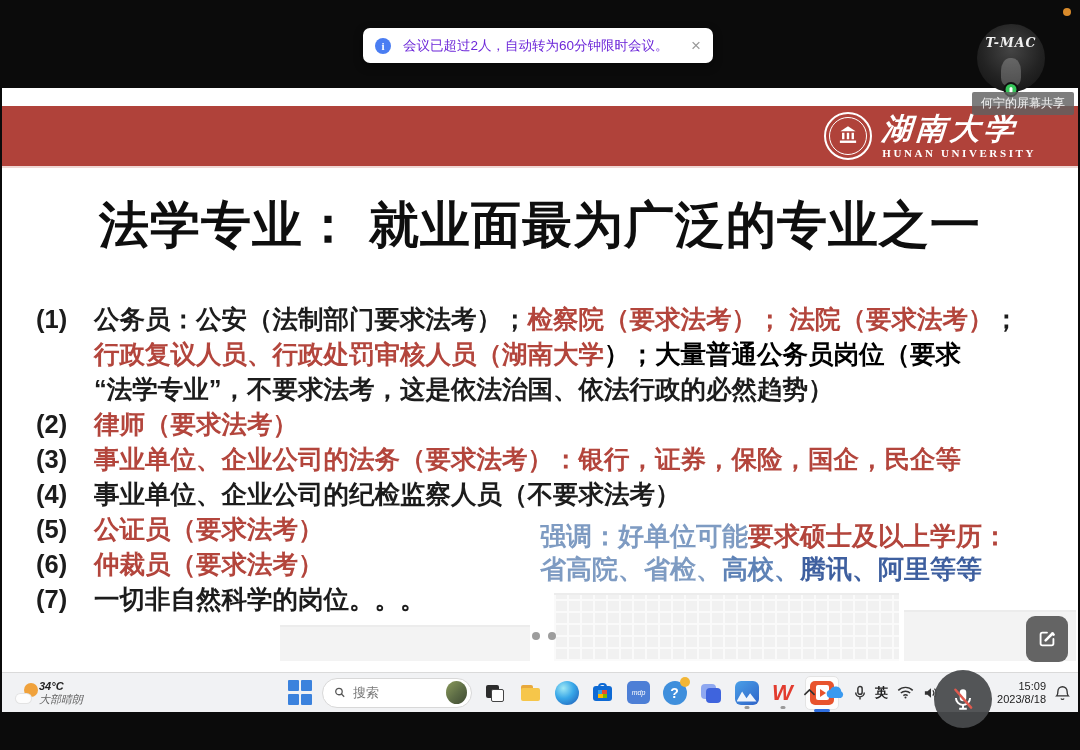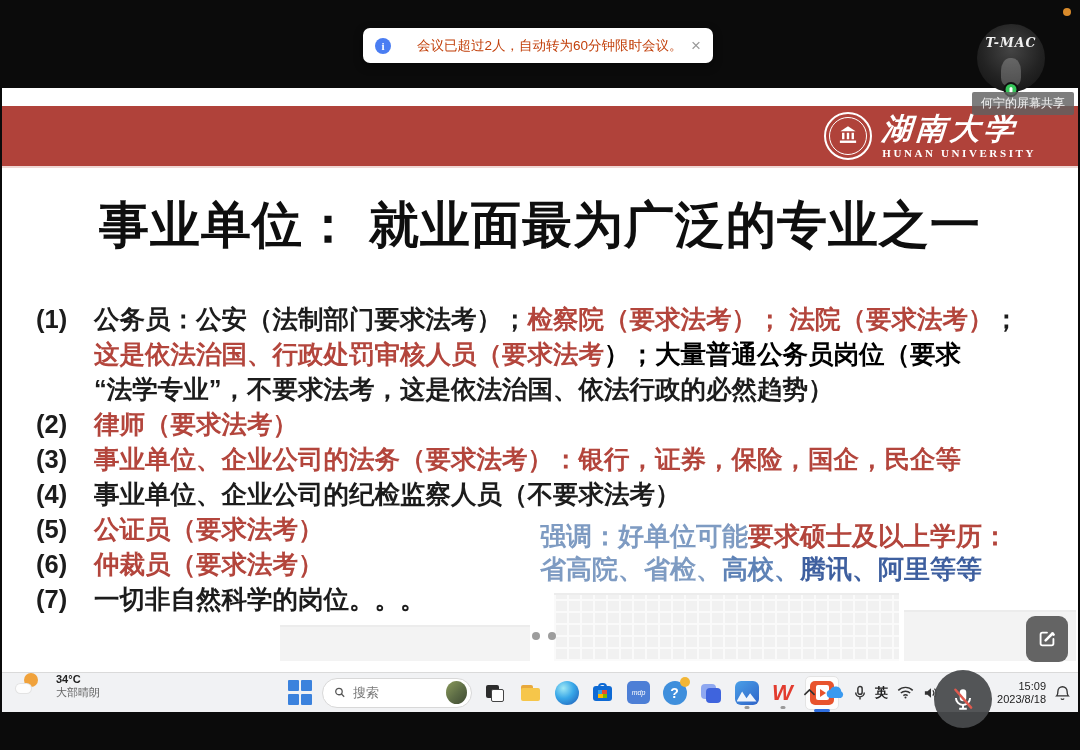--- a/index.html
+++ b/index.html
@@ -6,21 +6,21 @@
   body { background:#222; font-family:"Liberation Sans", sans-serif; }
   .stage { position:relative; width:1080px; height:750px; background:#0b0b0b; overflow:hidden; }
 
   
   .toast { position:absolute; left:363px; top:28px; width:350px; height:35px;
     background:#fff; border-radius:7px; box-shadow:0 3px 10px rgba(0,0,0,.45);
     display:flex; align-items:center; padding:0 12px; z-index:50; }
   .toast-info { width:16px; height:16px; border-radius:50%; background:#4a7df2; color:#fff;
     font-size:11px; font-weight:bold; display:flex; align-items:center; justify-content:center;
     font-family:"Liberation Serif", serif; flex:0 0 auto; }
-  .toast-text { font-size:13.5px; color:#c2410c; margin-left:26px; white-space:nowrap; }
+  .toast-text { font-size:13.5px; color:#6d28d9; margin-left:12px; white-space:nowrap; }
   .toast-close { margin-left:auto; color:#9a9a9a; font-size:17px; line-height:1; cursor:pointer; }
   .orange-dot { position:absolute; left:1063px; top:8px; width:8px; height:8px; border-radius:50%;
     background:#d98b2b; z-index:50; }
 
   .avatar { position:absolute; left:977px; top:24px; width:68px; height:68px; border-radius:50%;
     background:radial-gradient(circle at 50% 38%, #444 0%, #232323 55%, #101010 100%);
     z-index:60; overflow:visible; }
   .avatar-name { position:absolute; top:11px; width:100%; text-align:center; color:#f2f2f2;
     font-size:12.5px; font-weight:bold; font-style:italic; font-family:"DejaVu Serif", serif;
     letter-spacing:1px; }
@@ -70,21 +70,21 @@
       repeating-linear-gradient(0deg, #fafafa 0 2px, transparent 2px 12px);
     background-color:#f1f1f1; }
 
   .annot-btn { position:absolute; left:1024px; top:528px; width:42px; height:46px;
     background:rgba(84,84,84,.9); border-radius:9px; display:flex; align-items:center;
     justify-content:center; cursor:pointer; }
 
   
   .taskbar { position:absolute; left:0; bottom:0; width:100%; height:40px; background:#f1f2f4;
     border-top:1px solid #dadada; }
-  .weather { position:absolute; left:14px; top:0; height:100%; display:flex; gap:18px; }
+  .weather { position:absolute; left:14px; top:0; height:100%; display:flex; align-items:center; gap:1px;font-style:italic; }
   .weather-icon { width:22px; height:20px; position:relative; }
   .weather-icon .sun { position:absolute; right:0; top:0; width:14px; height:14px; border-radius:50%;
     background:#f0a23c; }
   .weather-icon .cloud { position:absolute; left:0; bottom:0; width:15px; height:9px;
     border-radius:6px; background:#fdfdfd; box-shadow:0 0 0 1px #e3e3e3; }
   .weather-temp { font-size:11px; color:#222; line-height:13px; font-weight:bold; }
   .weather-desc { font-size:11px; color:#666; line-height:13px; }
 
   .tb-center { position:absolute; left:286px; top:0; height:100%; display:flex; align-items:center; gap:9px; }
   .start { width:25px; height:25px; display:grid; grid-template-columns:11px 11px; grid-gap:2px;
@@ -184,30 +184,30 @@
               <rect x="4.5" y="16.2" width="15" height="2.2"></rect>
             </svg>
         </div>
         <div>
           <div class="uni-cn">湖南大学</div>
           <div class="uni-en">HUNAN UNIVERSITY</div>
         </div>
       </div>
     </div>
 
-    <div class="slide-title">事业单位： 就业面最为广泛的专业之一</div>
+    <div class="slide-title">法学专业： 就业面最为广泛的专业之一</div>
 
     <div class="list" id="career-list">
         <div class="list-row">
           <span class="num">(1)</span>
           <span class="segs"><span class="seg" style="color: rgb(28, 28, 28);">公务员：公安（法制部门要求法考）；</span><span class="seg" style="color: rgb(179, 69, 60);">检察院（要求法考）； 法院（要求法考）</span><span class="seg" style="color: rgb(28, 28, 28);">；</span></span>
         </div>
         <div class="list-row">
           <span class="num"></span>
-          <span class="segs"><span class="seg" style="color: rgb(179, 69, 60);">这是依法治国、行政处罚审核人员（要求法考</span><span class="seg" style="color: #000000;">）；大量普通公务员岗位（要求</span></span>
+          <span class="segs"><span class="seg" style="color: rgb(179, 69, 60);">行政复议人员、行政处罚审核人员（湖南大学</span><span class="seg" style="color: #000000;">）；大量普通公务员岗位（要求</span></span>
         </div>
         <div class="list-row">
           <span class="num"></span>
           <span class="segs"><span class="seg" style="color: rgb(28, 28, 28);">“法学专业”，不要求法考，这是依法治国、依法行政的必然趋势）</span></span>
         </div>
         <div class="list-row">
           <span class="num">(2)</span>
           <span class="segs"><span class="seg" style="color: rgb(179, 69, 60);">律师（要求法考）</span></span>
         </div>
         <div class="list-row">

